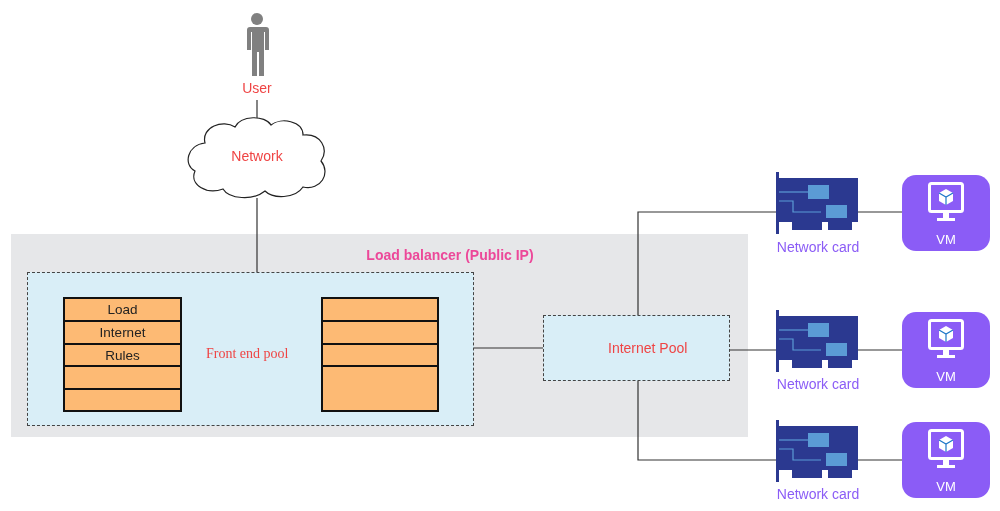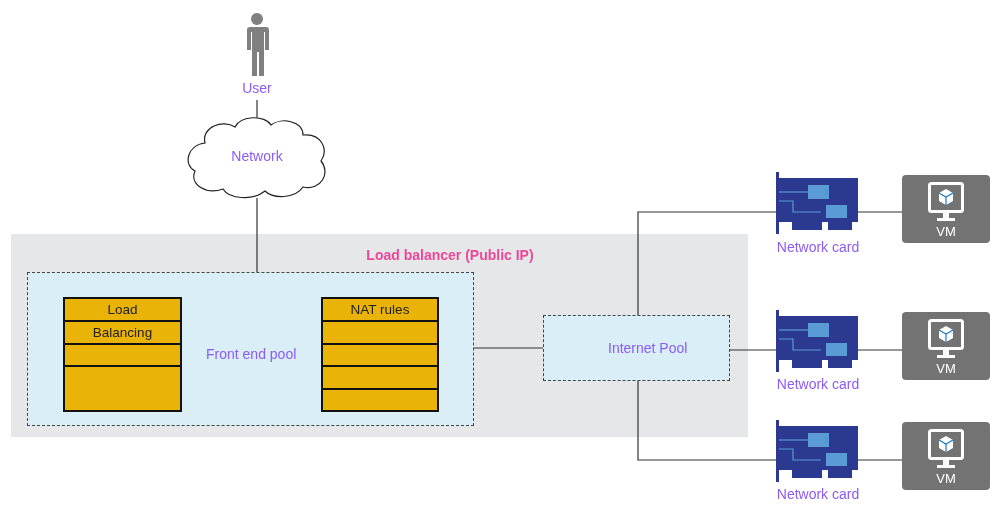--- a/index.html
+++ b/index.html
@@ -5,49 +5,49 @@
   html, body { margin: 0; padding: 0; background: #ffffff; }
   body { width: 1000px; height: 511px; position: relative; overflow: hidden;
          font-family: "Liberation Sans", "DejaVu Sans", sans-serif; color: #222; }
   .abs { position: absolute; }
   .lb-region { left: 11px; top: 234px; width: 737px; height: 203px; background: #e6e7e9; }
   .lb-title { left: 350px; top: 247px; width: 200px; text-align: center; font-weight: bold; font-size: 14px; color: #ec4899; }
   .fe-pool { left: 27px; top: 272px; width: 447px; height: 154px; background: #d9eef7;
              border: 1px dashed #444; box-sizing: border-box; }
   .be-pool { left: 543px; top: 315px; width: 187px; height: 66px; background: #d9eef7;
              border: 1px dashed #444; box-sizing: border-box; }
-  .label { font-size: 14px; color: #8b5cf6; }
-  .rules-table { border: 2px solid #111; background: #eab308; box-sizing: border-box; }
+  .label { font-size: 14px; color: #ef4444; }
+  .rules-table { border: 2px solid #111; background: #fdba74; box-sizing: border-box; }
   .rules-table .cell { height: 22.8px; border-bottom: 2px solid #111; text-align: center;
                        font-size: 13.5px; line-height: 22px; box-sizing: border-box; color: #222; }
   .rules-table .cell:last-child { border-bottom: none; }
   svg.lines { position: absolute; left: 0; top: 0; }
-  .vm { width: 88px; height: 68px; background: #737373; border-radius: 4px; }
+  .vm { width: 88px; height: 76px; background: #8b5cf6; border-radius: 14px; }
   .vm .vm-label { position: absolute; left: 0; right: 0; bottom: 4px; text-align: center;
                   color: #fff; font-size: 13px; }
   .nic-label { font-size: 14px; color: #8b5cf6; width: 100px; text-align: center; }
 </style>
 </head>
 <body>
 
 <div class="abs lb-region"></div>
 <div class="abs lb-title">Load balancer (Public IP)</div>
 
 <div class="abs fe-pool"></div>
-<div class="abs label" style="left:206px; top:346px;">Front end pool</div>
+<div class="abs label" style="left:206px; top:346px;font-family:Liberation Serif, serif;">Front end pool</div>
 
 <div class="abs rules-table" style="left:63px; top:297px; width:119px; height:115px;">
   <div class="cell">Load</div>
-  <div class="cell">Balancing</div>
+  <div class="cell">Internet</div>
+  <div class="cell">Rules</div>
   <div class="cell"></div>
   <div class="cell"></div>
 </div>
 
 <div class="abs rules-table" style="left:321px; top:297px; width:118px; height:115px;">
-  <div class="cell">NAT rules</div>
   <div class="cell"></div>
   <div class="cell"></div>
   <div class="cell"></div>
   <div class="cell"></div>
 </div>
 
 <div class="abs be-pool"></div>
 <div class="abs label" style="left:608px; top:340px;">Internet Pool</div>
 
 <svg class="lines" width="1000" height="511">

